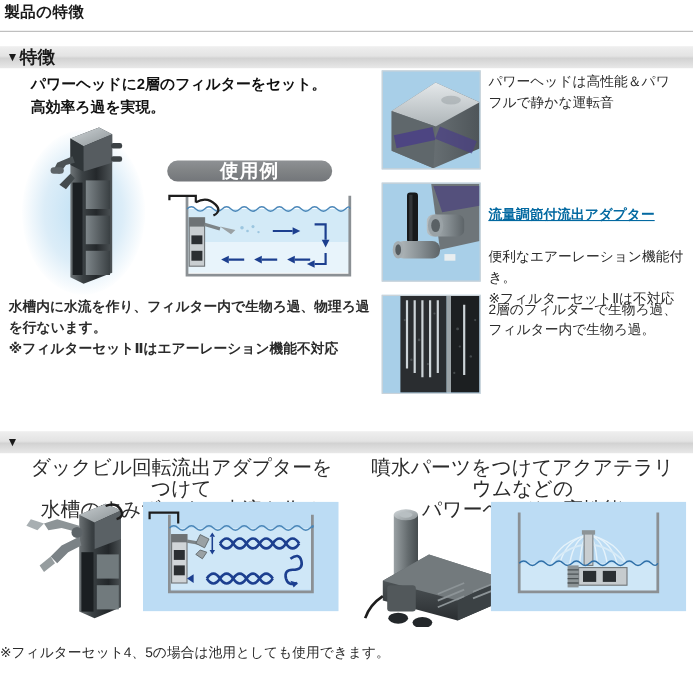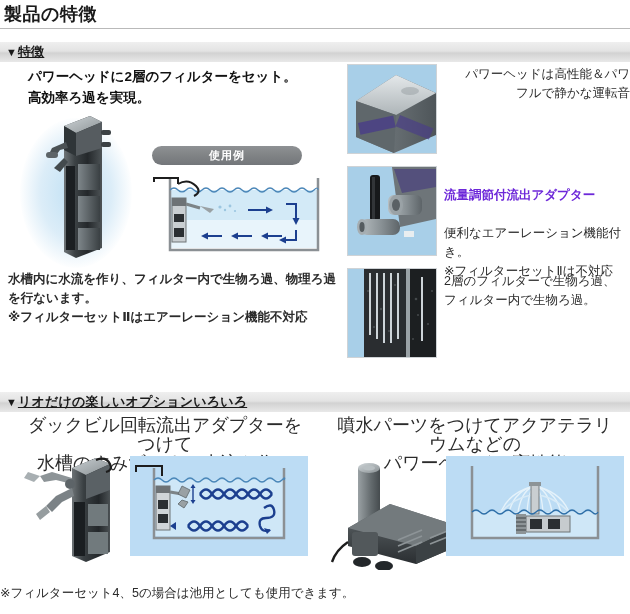--- a/index.html
+++ b/index.html
@@ -15,21 +15,21 @@
     font-family: "Liberation Sans", "DejaVu Sans", sans-serif;
     color: #231f20;
     overflow: hidden;
   }
 
   
   .page-title {
     position: absolute;
     left: 4px;
     top: 2px;
-    font-size: 18px;
+    font-size: 14px;
     font-weight: bold;
     letter-spacing: 0.5px;
     color: #1a1a1a;
   }
   .title-rule {
     position: absolute;
     left: 0;
     top: 28px;
     width: 630px;
     height: 1px;
@@ -47,25 +47,24 @@
     align-items: center;
   }
   .section-bar .caret {
     font-size: 11px;
     line-height: 1;
     margin-left: 6px;
     margin-right: 1px;
     color: #1a1a1a;
   }
   .section-bar .section-label {
-    font-size: 13px;
+    font-size: 16px;
     font-weight: bold;
     color: #1a1a1a;
     letter-spacing: 0.2px;
-    text-decoration: underline;
   }
   #bar-features { top: 42px; }
   #bar-options  { top: 392px; }
 
   
   .txt {
     position: absolute;
     font-size: 12.5px;
     line-height: 19px;
     color: #2b2b2b;
@@ -83,34 +82,35 @@
   .sub-head {
     position: absolute;
     font-size: 18px;
     line-height: 19px;
     text-align: center;
     color: #2b2b2b;
     white-space: pre-line;
   }
   .bold-underline {
     font-weight: bold;
-    color: #6d28d9;
+    text-decoration: underline;
+    color: #0369a1;
   }
 
   
   .pill {
     position: absolute;
     left: 152px;
     top: 146px;
     width: 150px;
     height: 19px;
     border-radius: 10px;
     background: linear-gradient(to bottom, #8e9194 0%, #808385 50%, #73767a 100%);
     color: #ffffff;
-    font-size: 11px;
+    font-size: 17px;
     font-weight: bold;
     display: flex;
     align-items: center;
     justify-content: center;
     letter-spacing: 1px;
   }
 
   
   .photo {
     position: absolute;
@@ -251,21 +251,21 @@
       </linearGradient>
     </defs>
     <polygon points="8,36 48,10 88,28 88,70 46,88 8,72" fill="url(#ph1b)"></polygon>
     <polygon points="8,36 48,10 88,28 48,50" fill="url(#ph1a)"></polygon>
     <polygon points="8,36 48,50 46,88 8,72" fill="#5f676b"></polygon>
     <ellipse cx="62" cy="26" rx="9" ry="4" fill="#9aa2a6" opacity="0.55"></ellipse>
     <rect x="10" y="58" width="36" height="12" fill="#4a3f86" opacity="0.85" transform="rotate(-12 10 58)"></rect>
     <rect x="52" y="50" width="36" height="12" fill="#4a3f86" opacity="0.7" transform="rotate(22 52 50)"></rect>
   </svg>
 </div>
-<div class="txt" style="left:444px; top:65px; width:186px;text-align:right;">パワーヘッドは高性能＆パワ
+<div class="txt" style="left:444px; top:65px; width:186px;">パワーヘッドは高性能＆パワ
 フルで静かな運転音</div>
 
 <div class="photo" style="left:347px; top:166px; width:88px; height:88px;">
   <svg width="88" height="88" viewBox="0 0 88 88">
     <rect width="88" height="88" fill="#a8cfe8"></rect>
     <defs>
       <linearGradient id="ph2a" x1="0" y1="0" x2="1" y2="0">
         <stop offset="0%" stop-color="#b7bec1"></stop>
         <stop offset="55%" stop-color="#878f93"></stop>
         <stop offset="100%" stop-color="#5d6468"></stop>
@@ -326,21 +326,20 @@
       <circle cx="84" cy="22" r="1"></circle>
         <circle cx="70" cy="46" r="1"></circle>
     </g>
   </svg>
 </div>
 <div class="txt" style="left:444px; top:272px; width:186px;">2層のフィルターで生物ろ過、
 フィルター内で生物ろ過。</div>
 
 <div class="section-bar" id="bar-options">
   <span class="caret">▼</span>
-  <span class="section-label">リオだけの楽しいオプションいろいろ</span>
 </div>
 
 <div class="sub-head" style="left:20px; top:416px; width:290px;">ダックビル回転流出アダプターをつけて
 水槽のすみずみまで水流を作る</div>
 
 <div class="filter-body" style="left:22px; top:452px; width:104px; height:112px;">
   <svg width="104" height="112" viewBox="0 0 104 112">
     <defs>
       <linearGradient id="optBody" x1="0" y1="0" x2="1" y2="0">
         <stop offset="0%" stop-color="#6c7275"></stop>

